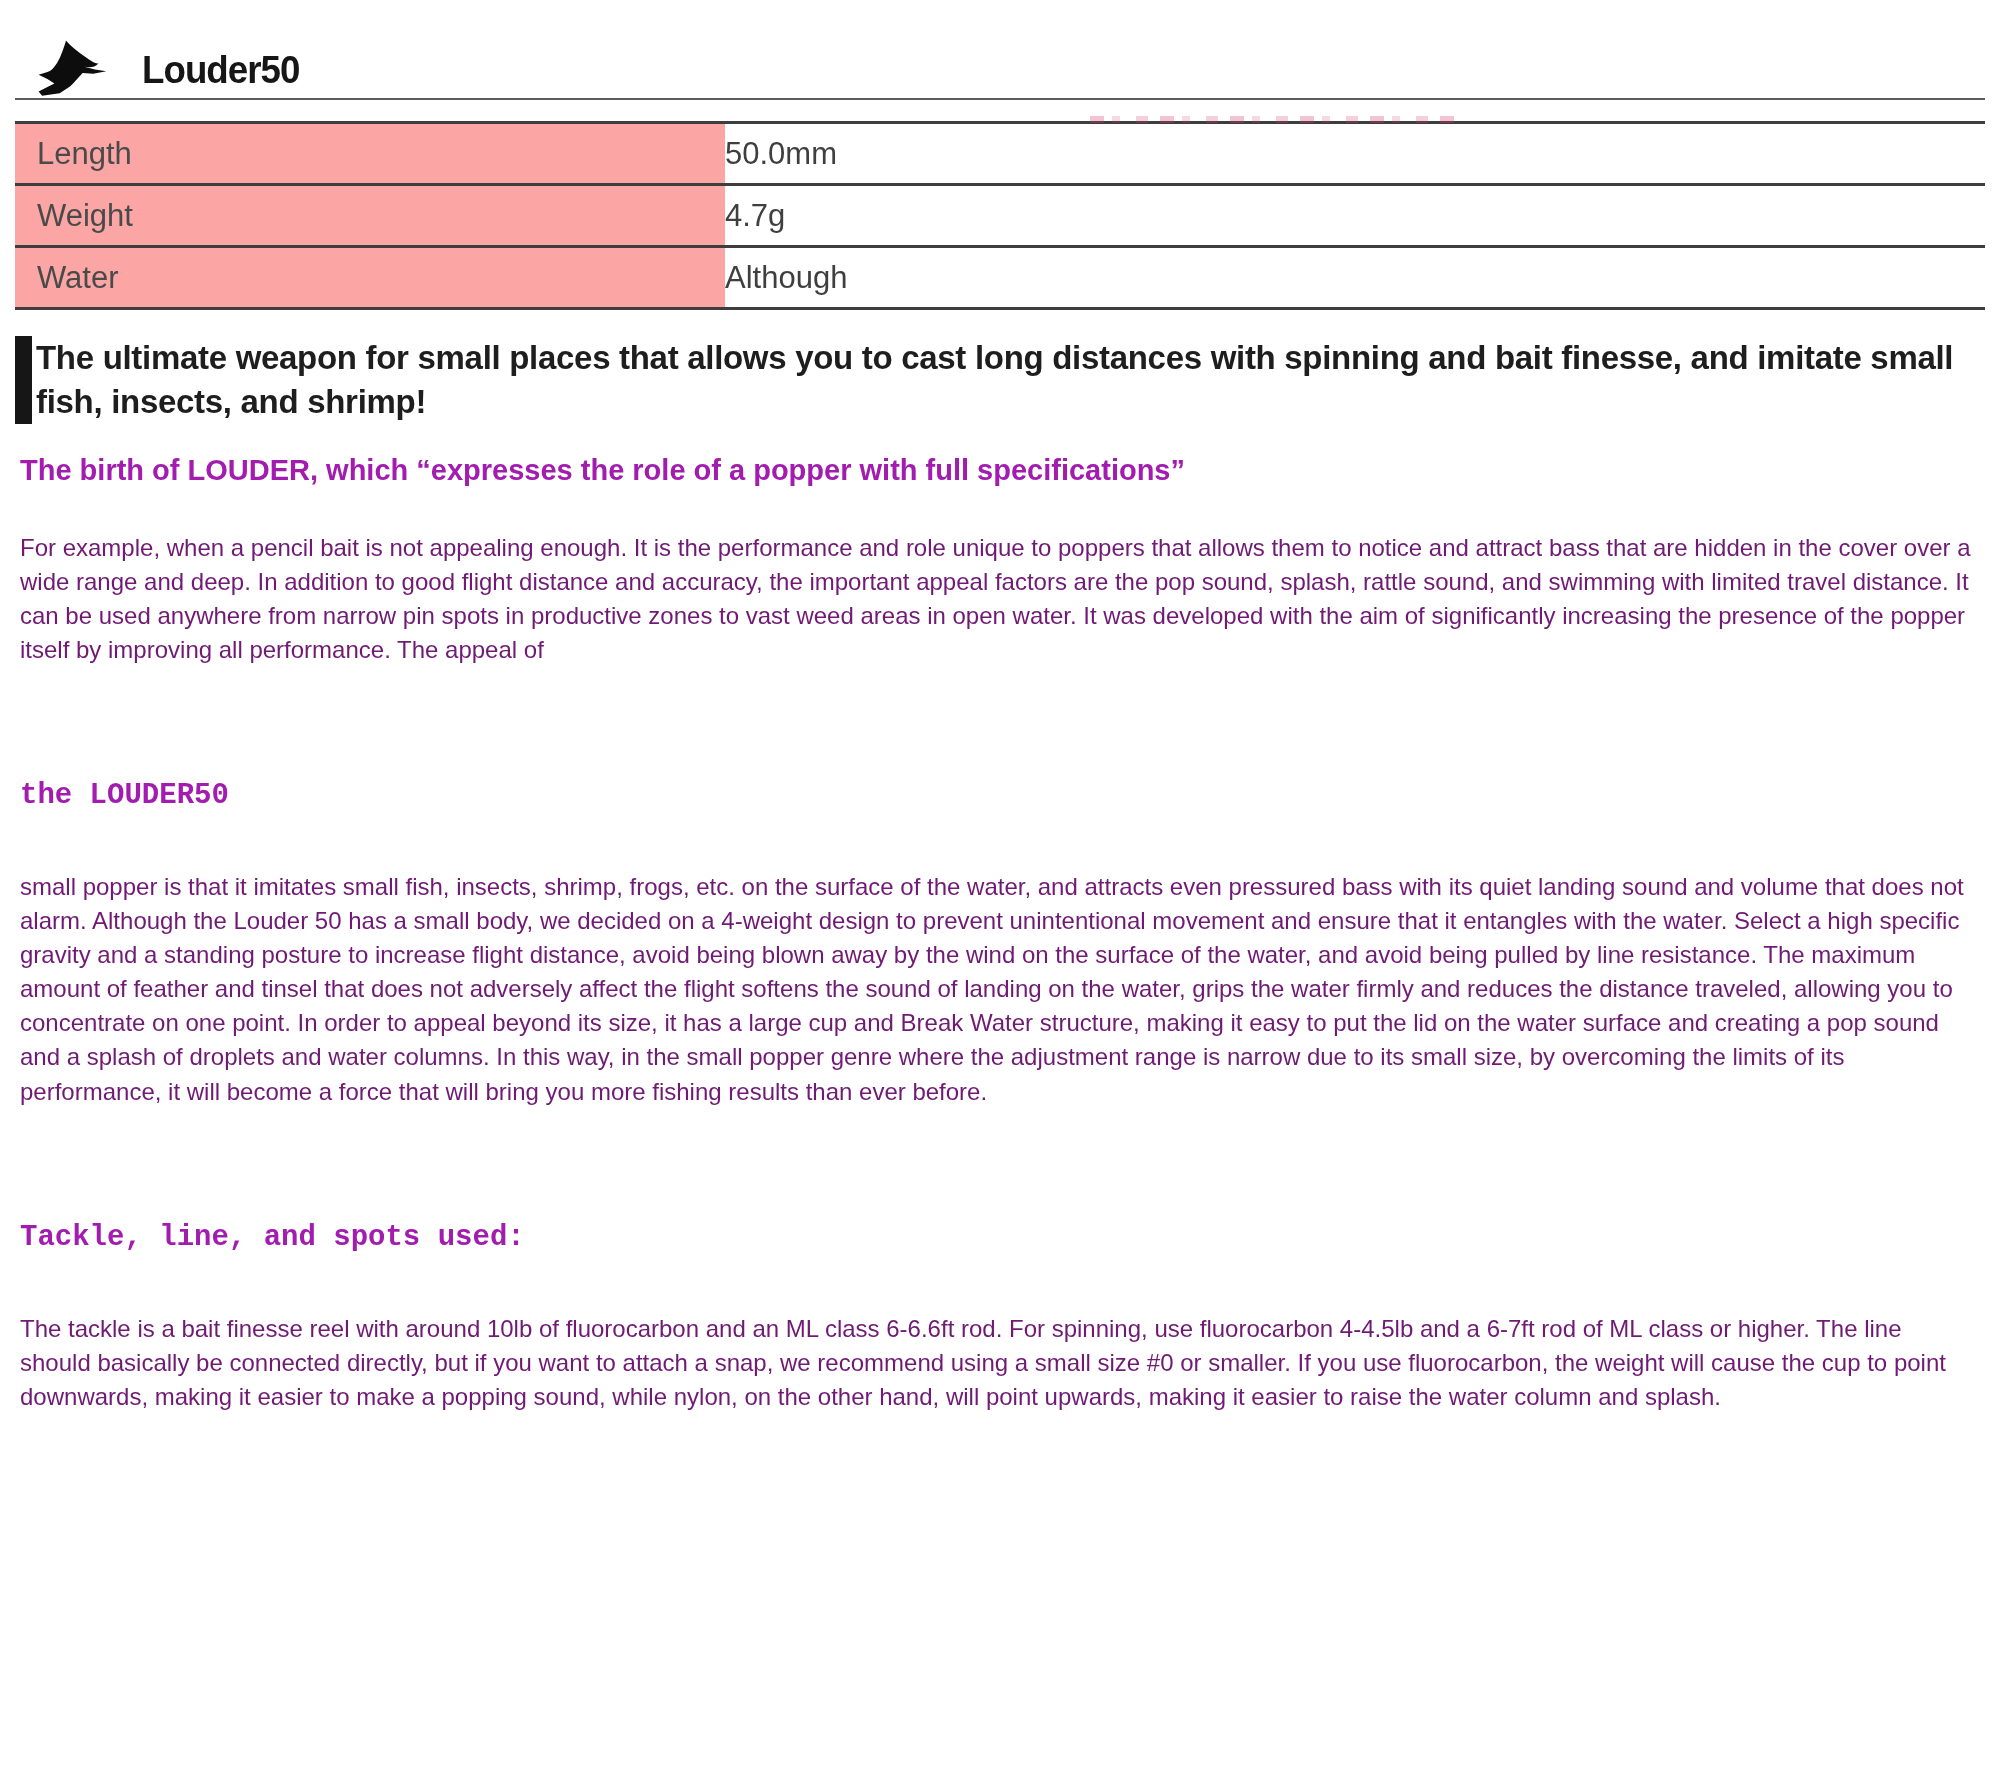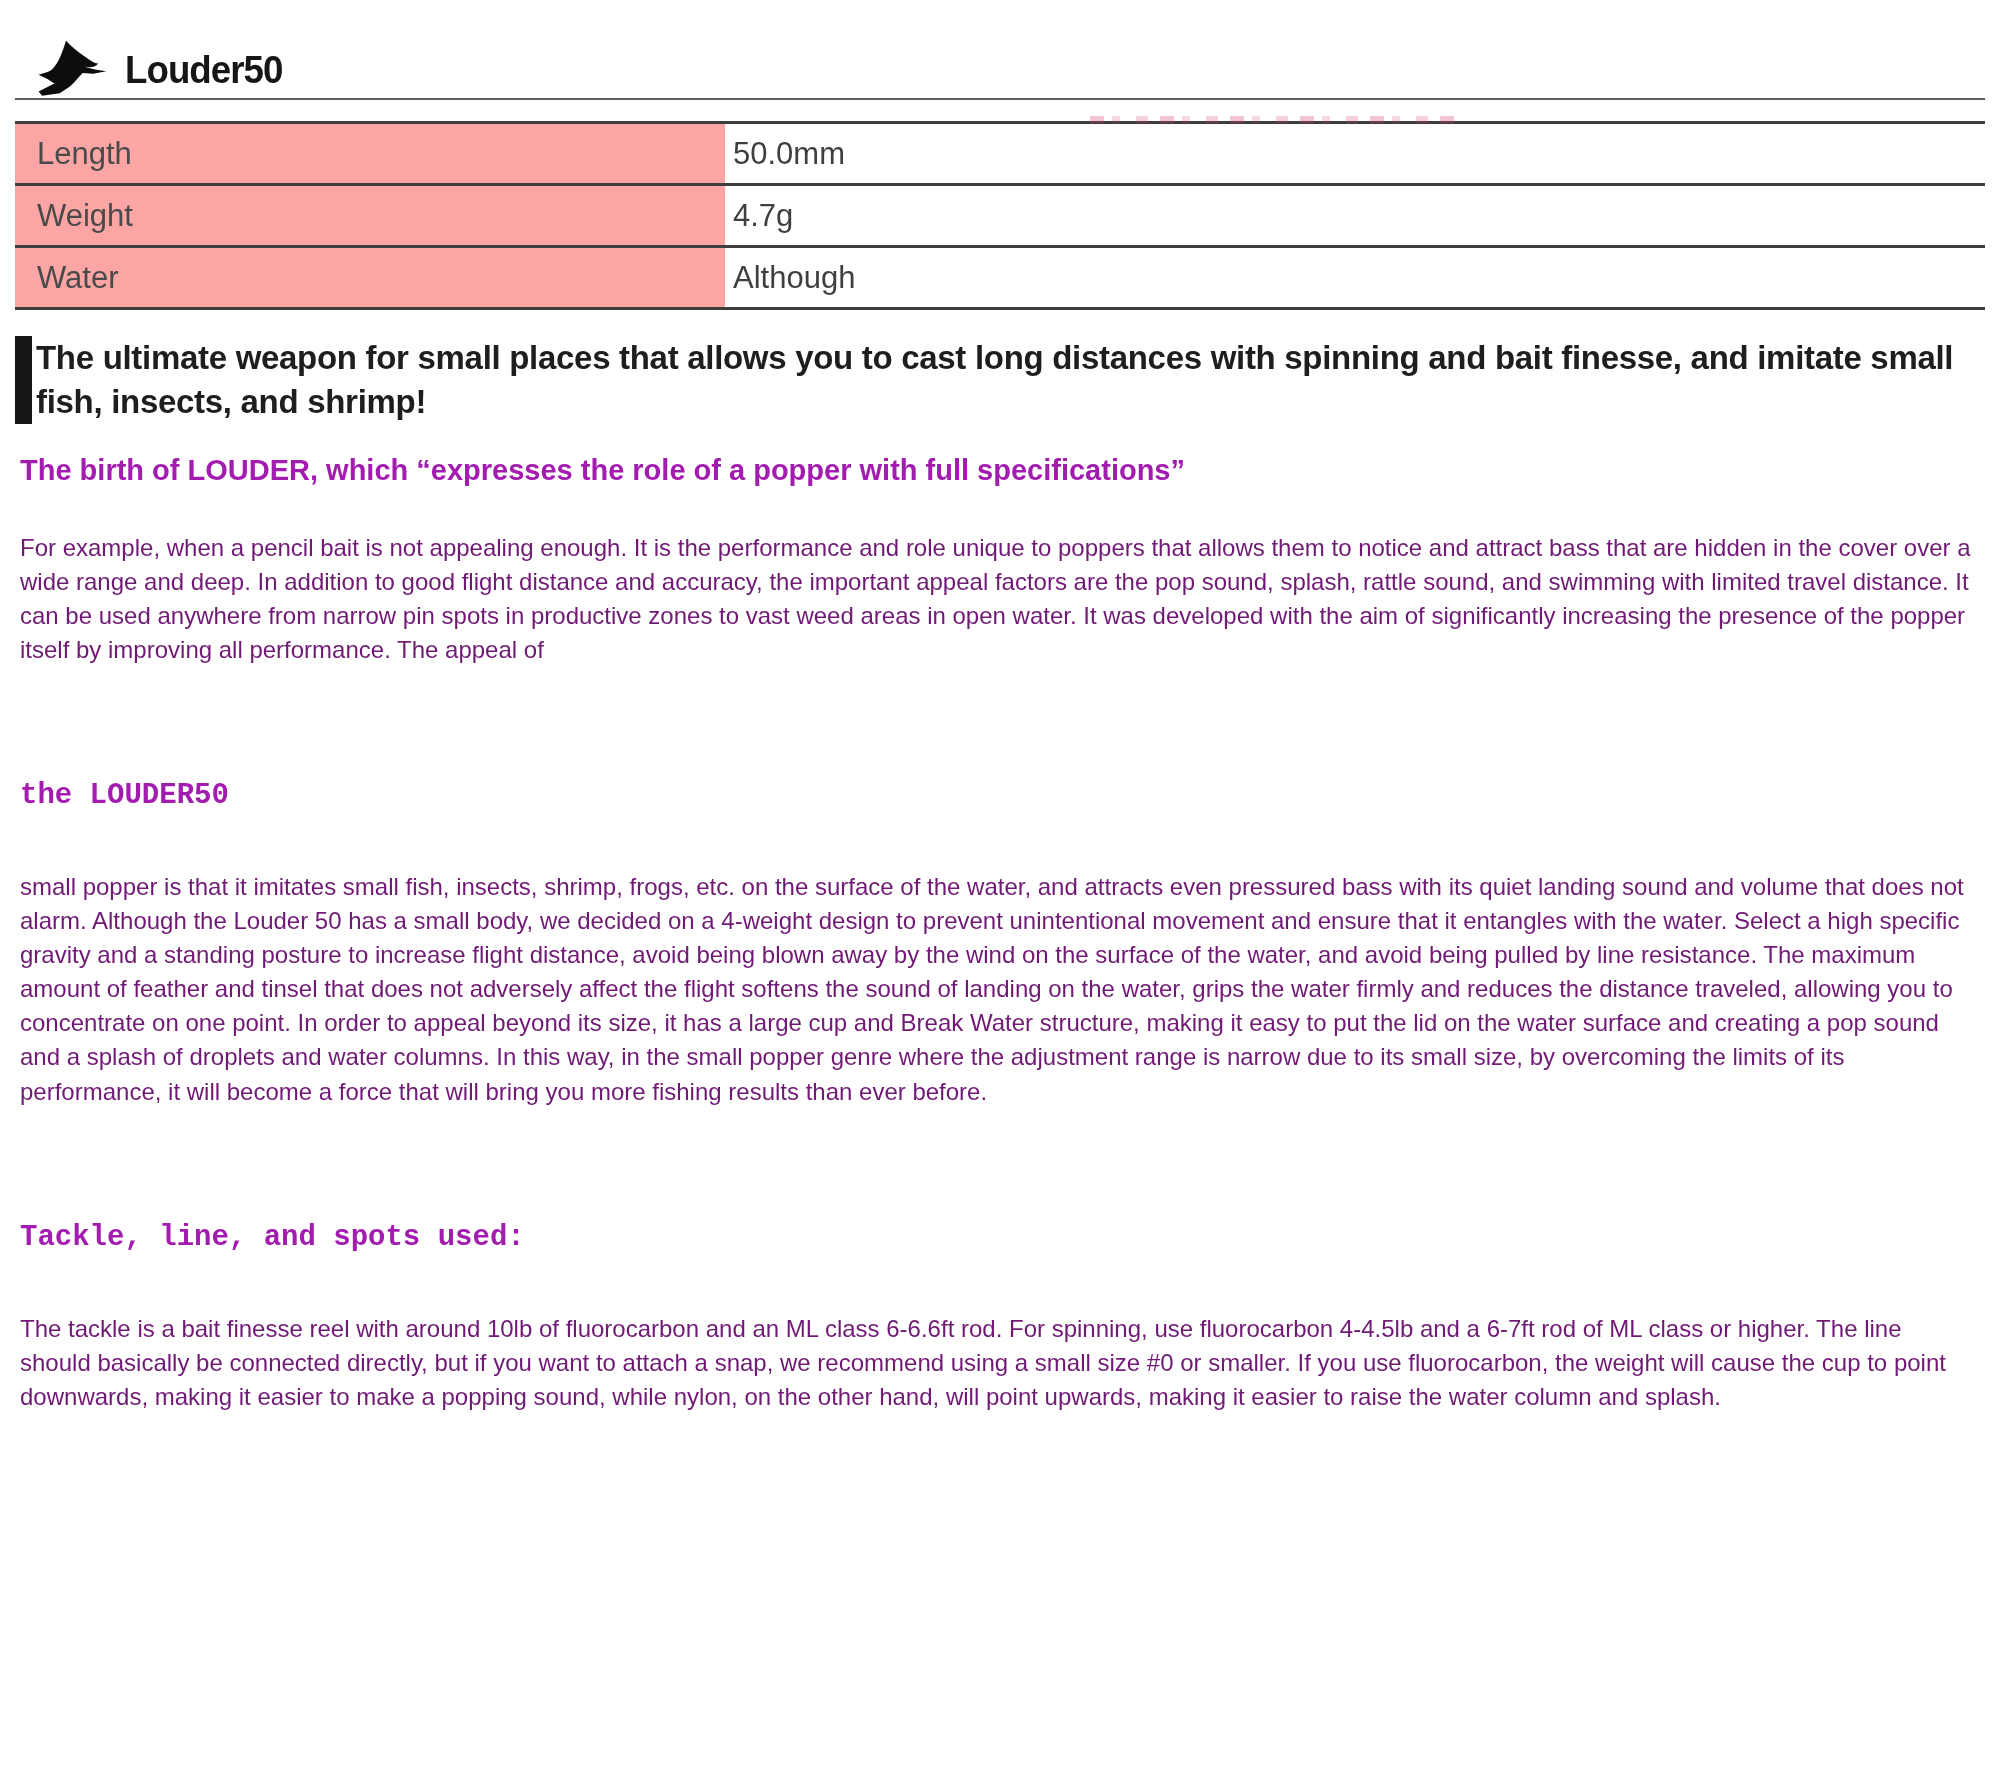--- a/index.html
+++ b/index.html
@@ -7,21 +7,21 @@
   body {
     width:2000px; height:1779px; overflow:hidden; position:relative;
     font-family:"Liberation Sans", sans-serif;
   }
   .page { width:2000px; height:1779px; position:relative; background:#fff; }
 
   
   .header {
     margin:0 15px; height:100px; padding:8px 0 0 6px;
     border-bottom:2px solid #5c5c5c;
-    display:flex; align-items:flex-end; gap:16px;
+    display:flex; align-items:flex-end; gap:33px;
   }
   .logo { width:88px; height:80px; flex:0 0 auto; }
   .brand {
     font-size:39px; font-weight:700; color:#161616; letter-spacing:-1px;
     transform:scaleX(.94); transform-origin:left bottom; padding-bottom:6px;
     white-space:nowrap;
   }
 
   
   .red-artifact {
@@ -37,21 +37,21 @@
 
   
   .spec-table { margin:21px 15px 0; border-top:3px solid #3e3e3e; }
   .spec-row { display:flex; height:62px; border-bottom:3px solid #3e3e3e; align-items:stretch; }
   .spec-label {
     width:710px; flex:0 0 auto; background:#fca5a5;
     display:flex; align-items:center; padding-left:22px;
     font-size:31px; color:#4a4a4a;
   }
   .spec-value {
-    flex:1; display:flex; align-items:center; padding-left:8px;
+    flex:1; display:flex; align-items:center; padding-left:0;
     font-size:31px; color:#3f3f3f;
   }
 
   
   .headline {
     margin:26px 15px 0; display:flex; gap:4px;
   }
   .headline-bar { width:17px; background:#161616; flex:0 0 auto; }
   .headline-text {
     font-size:33px; font-weight:700; color:#1e1e1e; line-height:1.33;

